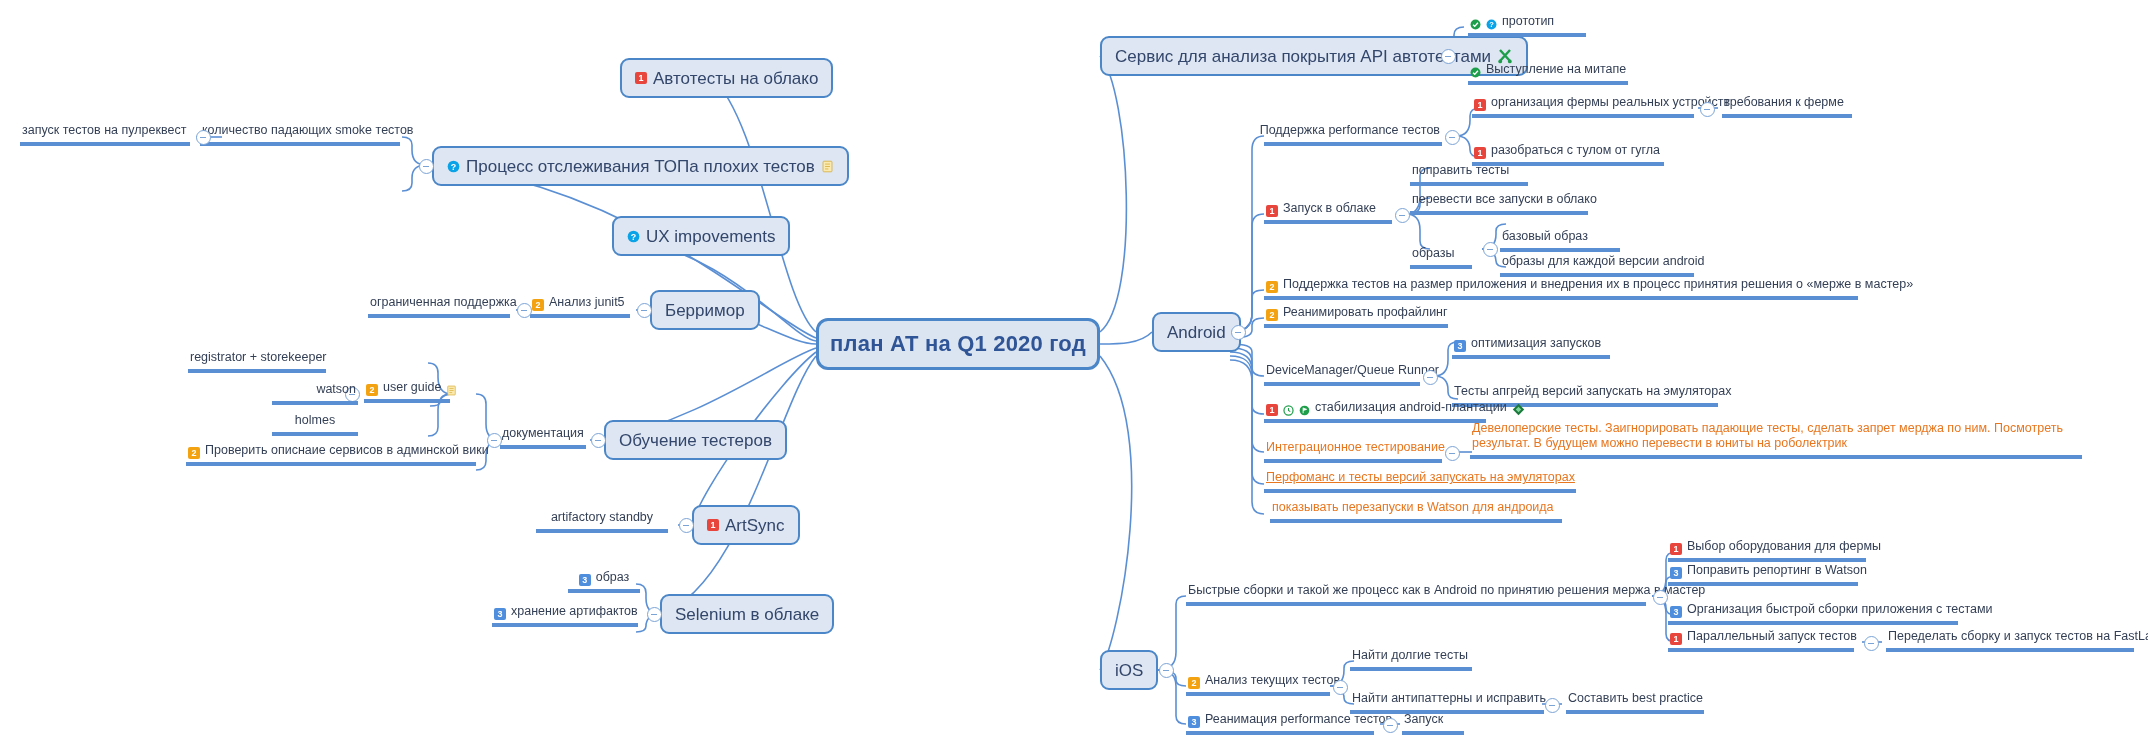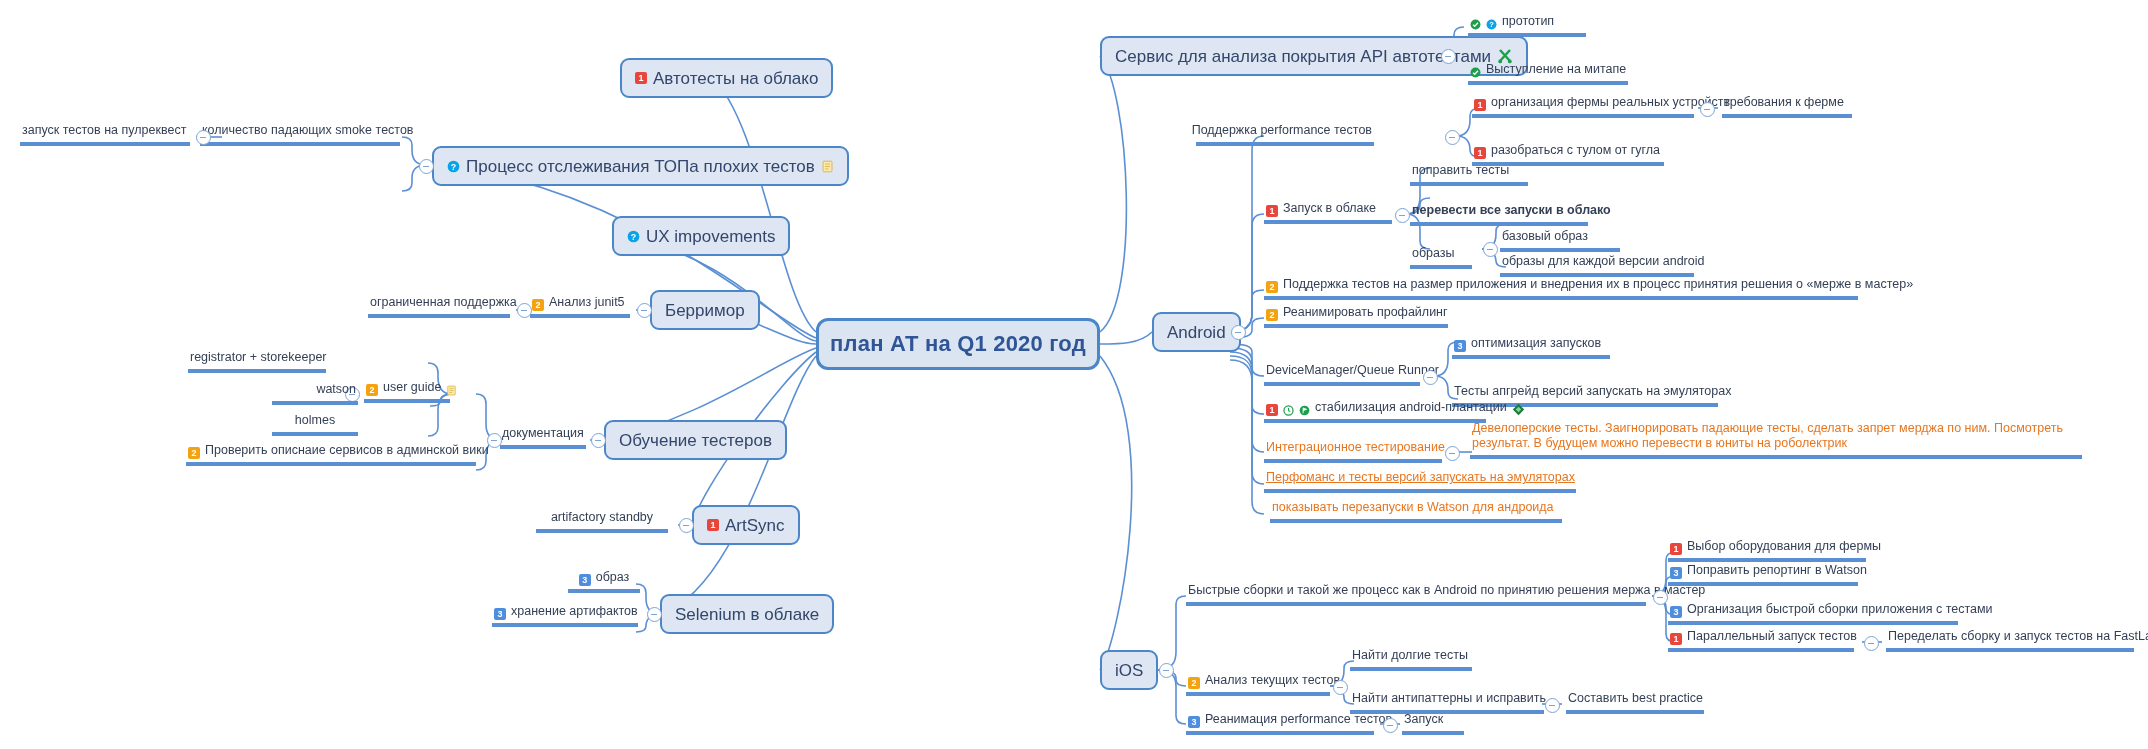--- a/index.html
+++ b/index.html
@@ -377,21 +377,21 @@
         </svg>
     </span>
     <span>Выступление на митапе</span>
   </div>
 
   <div class="box main" style="left:1152px; top:312px; height:40px;">
     <span>Android</span>
   </div>
   <div class="toggle" style="left:1231px; top:325px;"></div>
 
-  <div class="leaf right" style="left:1196px; top:123px; width:178px;">
+  <div class="leaf right" style="left:1264px; top:123px; width:178px;">
     <span>Поддержка performance тестов</span>
   </div>
   <div class="toggle" style="left:1445px; top:130px;"></div>
 
   <div class="leaf" style="left:1472px; top:95px; width:222px;">
     <span class="prio p1">1</span>
     <span>организация фермы реальных устройств</span>
   </div>
   <div class="toggle" style="left:1700px; top:102px;"></div>
   <div class="leaf" style="left:1722px; top:95px; width:130px;">
@@ -405,21 +405,21 @@
 
   <div class="leaf" style="left:1264px; top:201px; width:128px;">
     <span class="prio p1">1</span>
     <span>Запуск в облаке</span>
   </div>
   <div class="toggle" style="left:1395px; top:208px;"></div>
 
   <div class="leaf" style="left:1410px; top:163px; width:118px;">
     <span>поправить тесты</span>
   </div>
-  <div class="leaf" style="left:1410px; top:203px; width:178px;font-weight:bold;">
+  <div class="leaf" style="left:1410px; top:192px; width:178px;">
     <span>перевести все запуски в облако</span>
   </div>
   <div class="leaf" style="left:1410px; top:246px; width:62px;">
     <span>образы</span>
   </div>
   <div class="toggle" style="left:1483px; top:242px;"></div>
   <div class="leaf" style="left:1500px; top:219px; width:120px;margin-top:10px;">
     <span>базовый образ</span>
   </div>
   <div class="leaf" style="left:1500px; top:254px; width:194px;">

